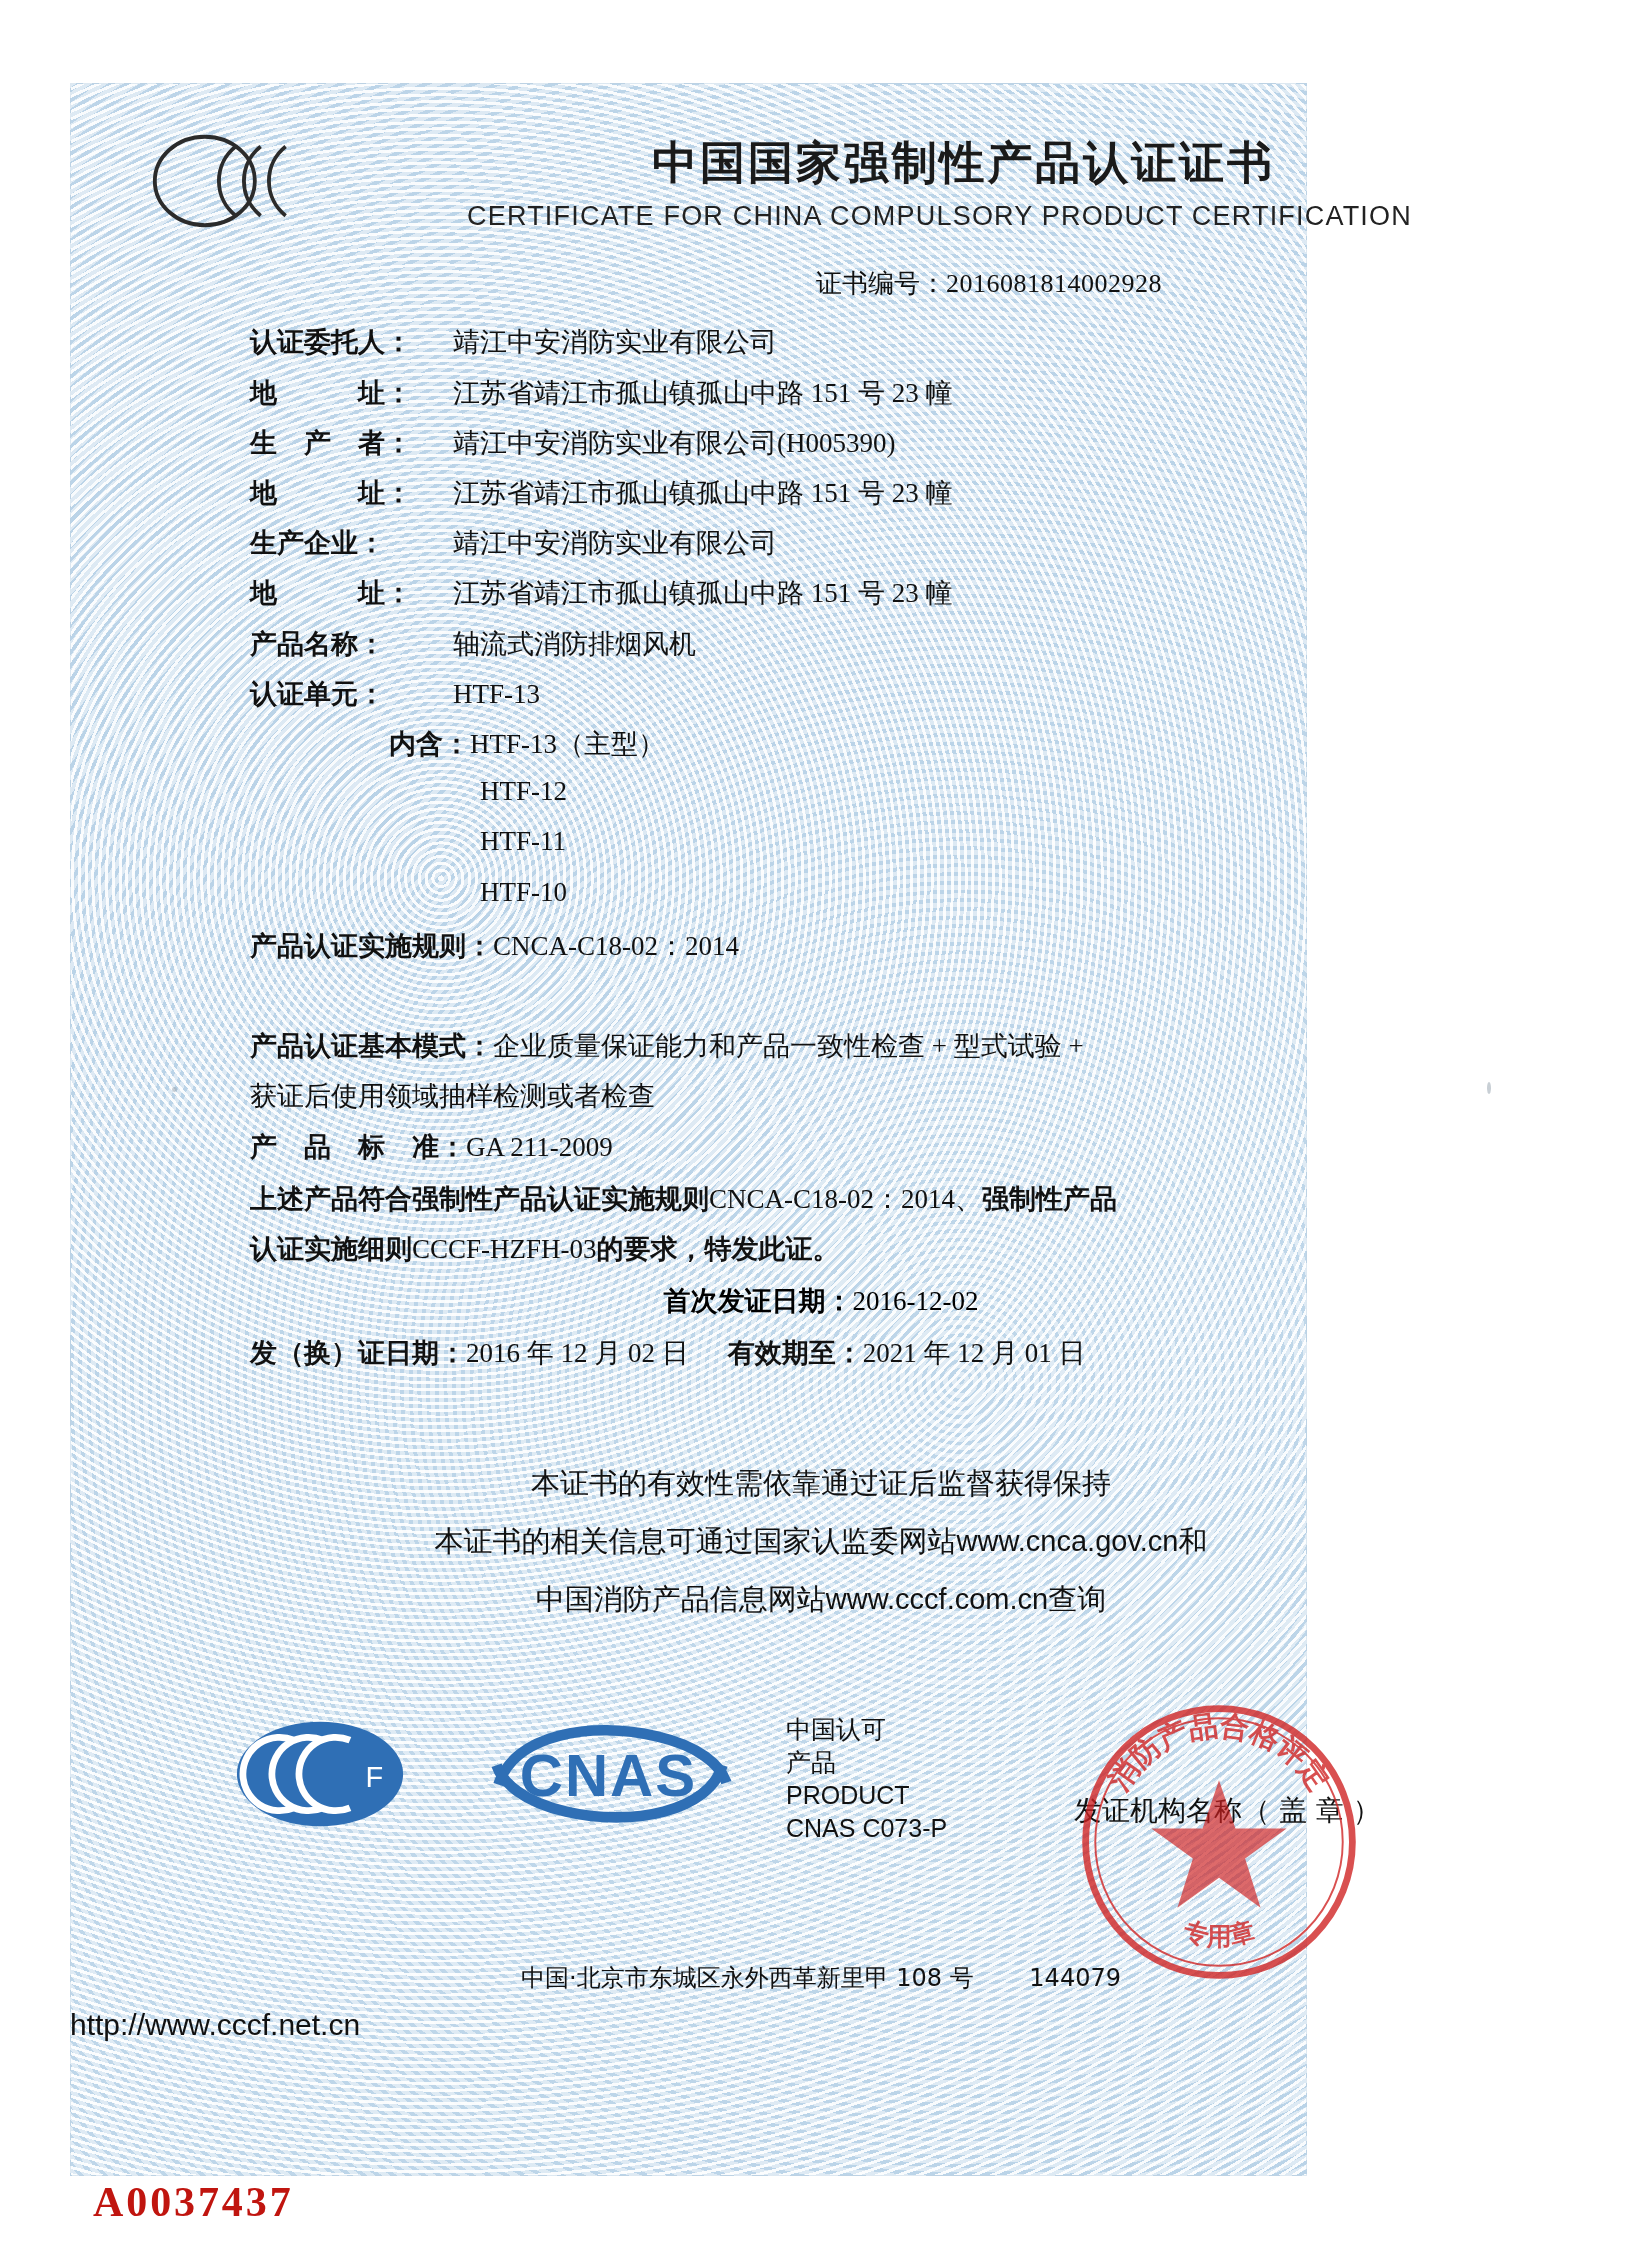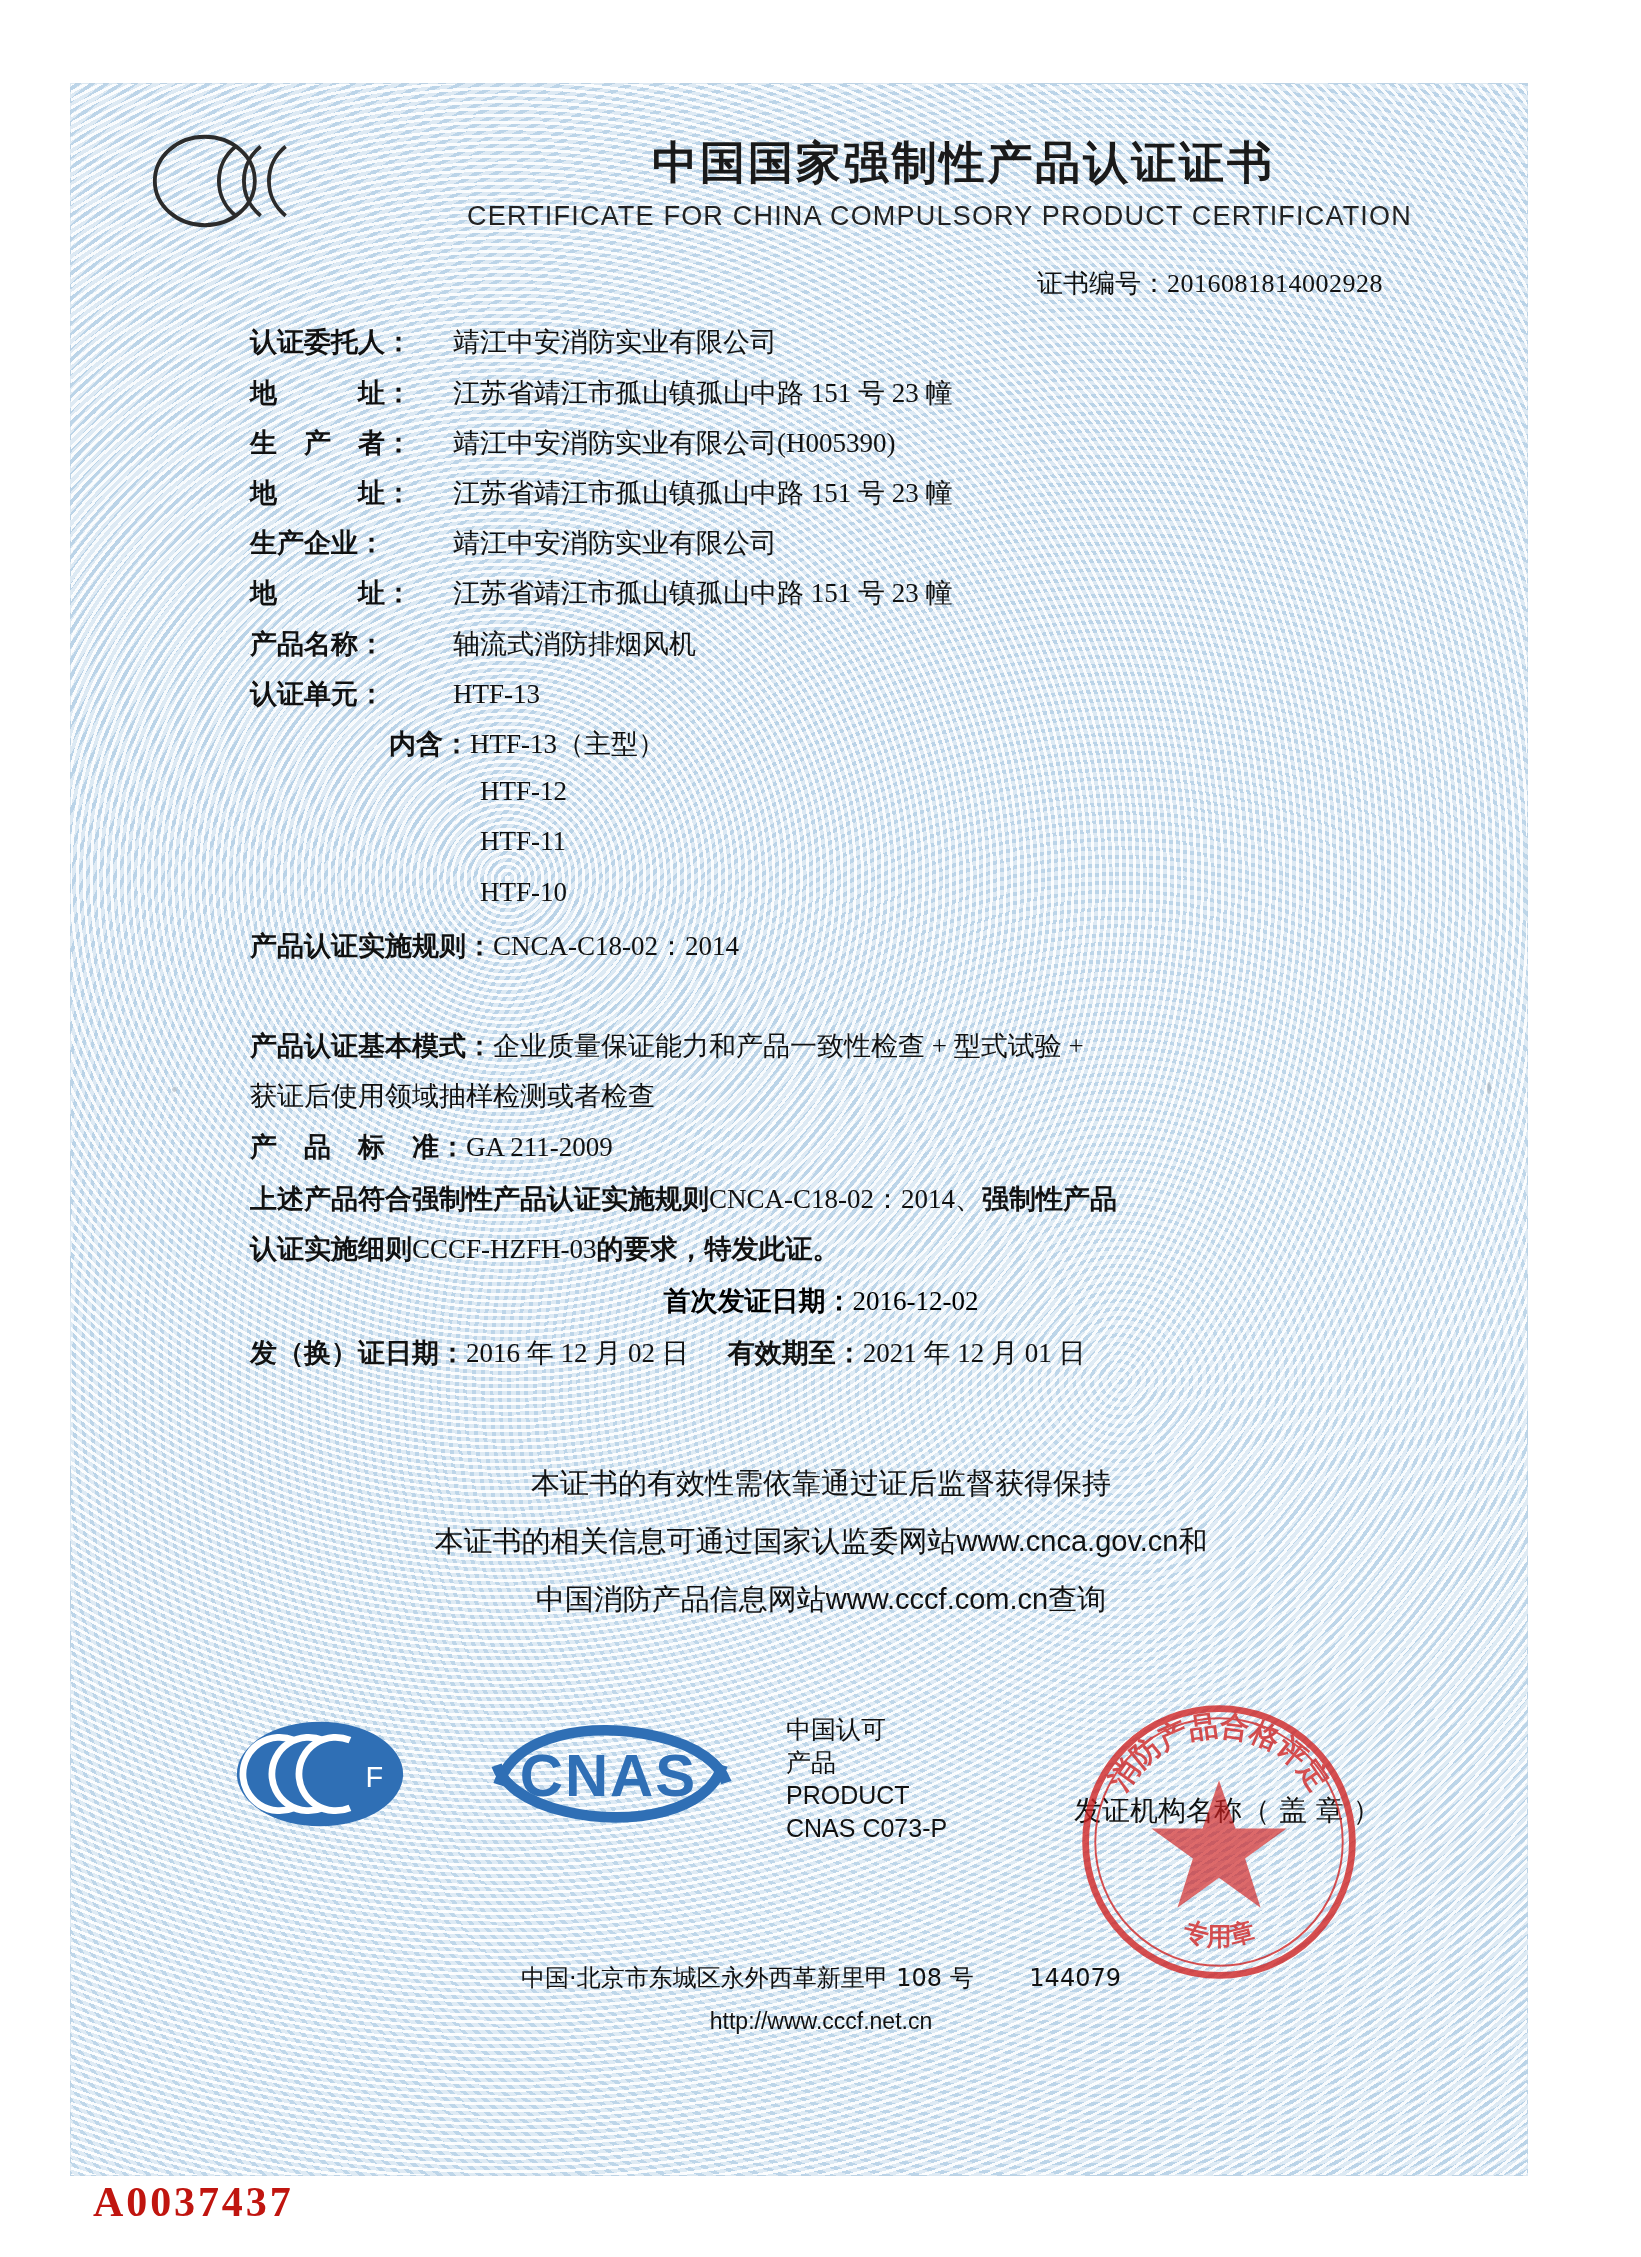--- a/index.html
+++ b/index.html
@@ -21,21 +21,21 @@
     left: 0; top: 0;
     width: 1641px;
     height: 2257px;
     background: #ffffff;
   }
 
   #cert-sheet {
     position: absolute;
     left: 70px;
     top: 83px;
-    width: 1458px;
+    width: 1237px;
     height: 2093px;
     background:
       repeating-radial-gradient(circle at 30% 38%,
         rgba(255,255,255,0.85) 0px,
         rgba(255,255,255,0.85) 2.9px,
         rgba(168,199,224,0.55) 2.9px,
         rgba(168,199,224,0.55) 6.8px),
       linear-gradient(150deg, #d6e6f3 0%, #cfe1f0 35%, #dbeaf5 70%, #cfe2f1 100%);
     box-shadow: 0 0 0 1px #bcd2e4 inset;
   }
@@ -256,23 +256,23 @@
     text-align: center;
     font-family: "DejaVu Sans", sans-serif;
     font-size: 24px;
     color: #111;
   }
   #org-url {
     position: absolute;
     left: 0;
     top: 1925px;
     width: 1502px;
-    text-align: center;
+    text-align: left;
     font-family: "Liberation Sans", sans-serif;
-    font-size: 23px;
+    font-size: 30px;
     color: #111;
   }
 
   
   #serial {
     position: absolute;
     left: 93px;
     top: 2178px;
     font-family: "Liberation Serif", serif;
     font-size: 42px;

